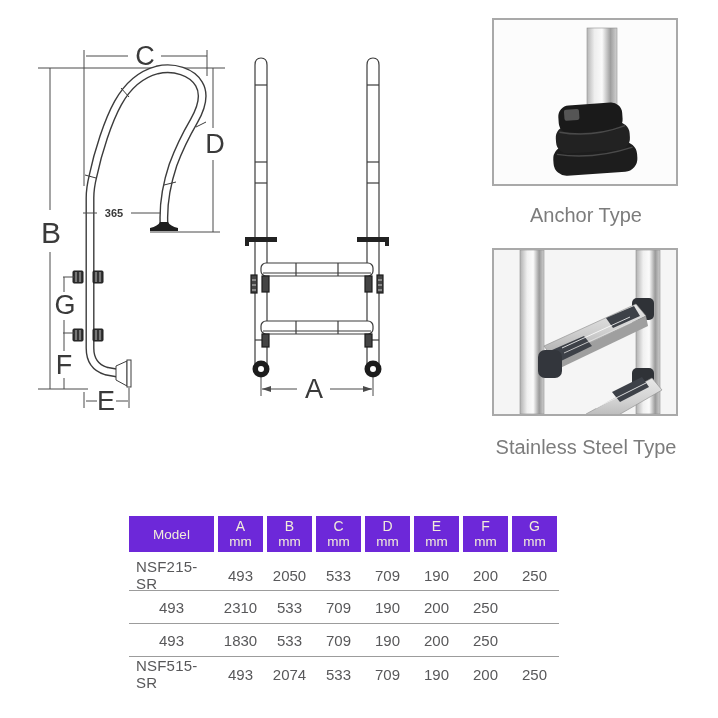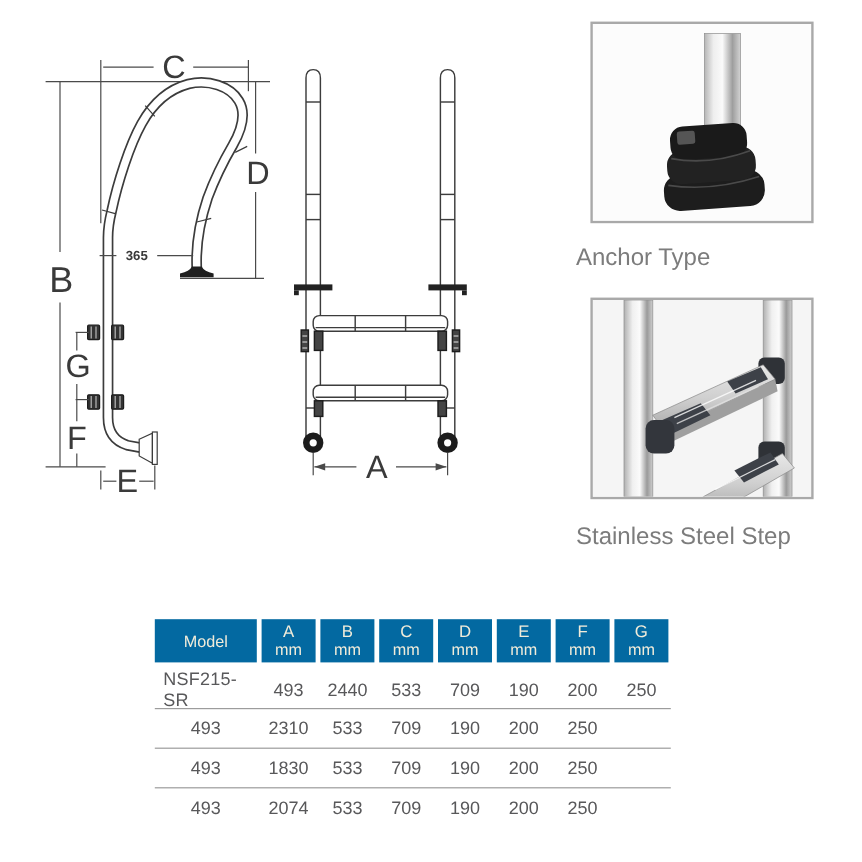--- a/index.html
+++ b/index.html
@@ -5,28 +5,28 @@
   html,body{margin:0;padding:0;background:#fff;}
   #canvas{position:relative;width:718px;height:718px;background:#fff;overflow:hidden;
           font-family:"Liberation Sans",sans-serif;}
   
   #drawing-svg{position:absolute;left:0;top:0;}
   
   .photo-box{position:absolute;left:492px;width:186px;height:168px;border:2px solid #a9a9a9;
              background:#fdfdfd;overflow:hidden;box-sizing:border-box;}
   #anchor-box{top:18px;}
   #step-box{top:248px;}
-  .caption{position:absolute;left:480px;width:212px;color:#7c7c7c;
+  .caption{position:absolute;left:480px;width:212px;text-align:center;color:#7c7c7c;
            font-size:20px;line-height:22px;}
   #anchor-caption{top:204px;}
   #step-caption{top:436px;}
   
   #spec-table{position:absolute;left:129px;top:516px;width:430px;}
   .thead{display:grid;grid-template-columns:85px repeat(7,45px);column-gap:4px;}
-  .hcell{background:#0369a1;color:#f1ecda;height:36px;display:flex;flex-direction:column;
+  .hcell{background:#6d28d9;color:#f1ecda;height:36px;display:flex;flex-direction:column;
          align-items:center;justify-content:center;font-size:13.5px;line-height:15px;}
   .hcell .hletter{font-size:14px;}
   .tbody{margin-top:6px;}
   .trow{display:grid;grid-template-columns:85px repeat(7,45px);column-gap:4px;
         height:32px;align-items:center;border-bottom:1px solid #9c9c9c;}
   .trow:last-child{border-bottom:none;}
   .cell{font-size:15px;color:#58585a;text-align:center;}
   .cell.model{text-align:left;padding-left:7px;letter-spacing:.2px;}
 </style>
 </head>
@@ -254,21 +254,21 @@
 
       <g>
         <rect x="138" y="118" width="22" height="20" rx="5" fill="#2f3237"></rect>
         <polygon points="92,164 158,128 168,140 102,178" fill="url(#stepFace)" stroke="#8a8a8a" stroke-width="0.6"></polygon>
         <polygon points="118,142 148,127 155,137 126,152" fill="#3d4148"></polygon>
         <line x1="102" y1="158" x2="152" y2="133" stroke="#ffffff" stroke-width="1" opacity="0.8"></line>
       </g>
     </svg>
   </div>
   <div class="caption" id="step-caption">
-    <div>Stainless Steel Step</div>
+    <div>Stainless Steel Type</div>
   </div>
 
   <div id="spec-table">
     <div class="thead">
       <div class="hcell">
         <div>Model</div>
       </div>
       <div class="hcell">
         <div class="hletter">A</div>
         <div class="hunit">mm</div>
@@ -295,21 +295,21 @@
       </div>
       <div class="hcell">
         <div class="hletter">G</div>
         <div class="hunit">mm</div>
       </div>
     </div>
     <div class="tbody">
       <div class="trow">
         <div class="cell model">NSF215-SR</div>
         <div class="cell">493</div>
-        <div class="cell">2440</div>
+        <div class="cell">2050</div>
         <div class="cell">533</div>
         <div class="cell">709</div>
         <div class="cell">190</div>
         <div class="cell">200</div>
         <div class="cell">250</div>
       </div>
       <div class="trow">
         <div class="cell">493</div>
         <div class="cell">2310</div>
         <div class="cell">533</div>
@@ -321,20 +321,21 @@
       <div class="trow">
         <div class="cell">493</div>
         <div class="cell">1830</div>
         <div class="cell">533</div>
         <div class="cell">709</div>
         <div class="cell">190</div>
         <div class="cell">200</div>
         <div class="cell">250</div>
       </div>
       <div class="trow">
+        <div class="cell model">NSF515-SR</div>
         <div class="cell">493</div>
         <div class="cell">2074</div>
         <div class="cell">533</div>
         <div class="cell">709</div>
         <div class="cell">190</div>
         <div class="cell">200</div>
         <div class="cell">250</div>
       </div>
     </div>
   </div>

